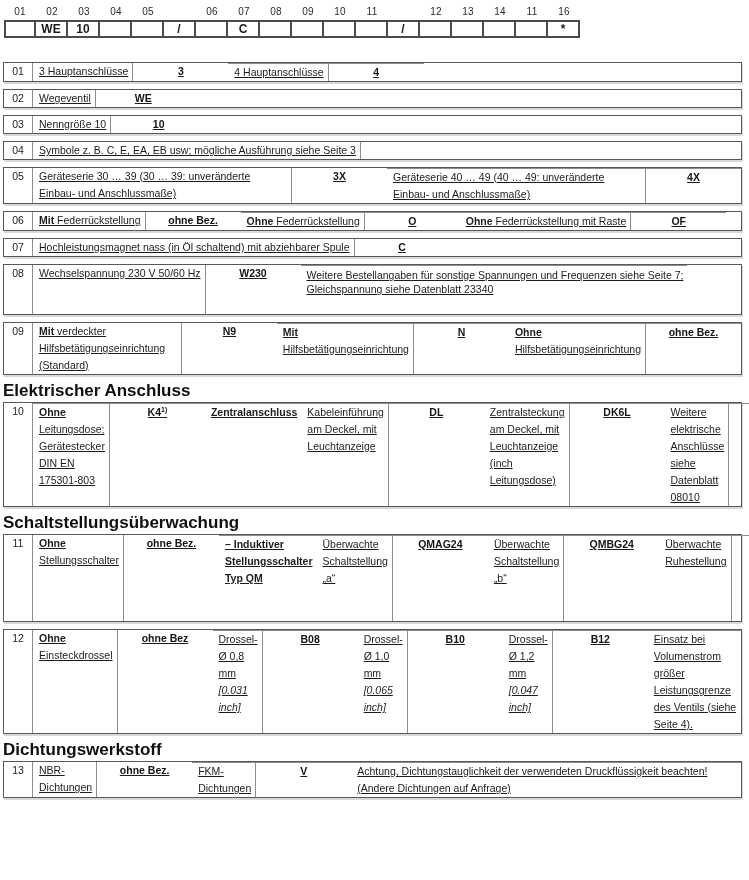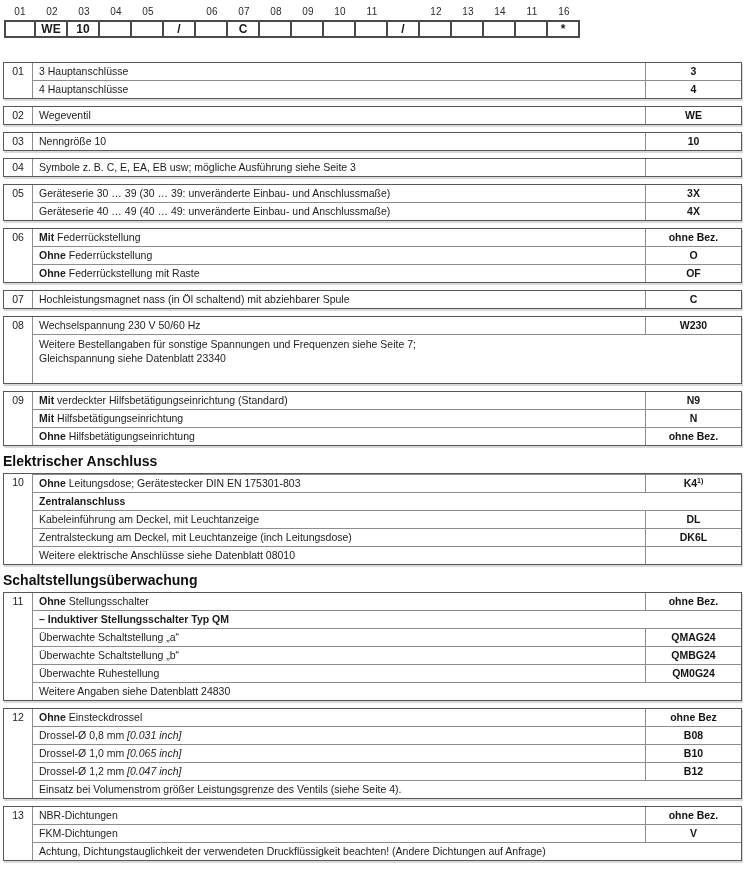--- a/index.html
+++ b/index.html
@@ -11,28 +11,28 @@
   .strip{display:flex;margin-left:1px;margin-bottom:24px;}
   .scell{width:32px;flex:0 0 32px;}
   .slab{height:13px;margin-bottom:2px;font-size:10px;line-height:13px;
         text-align:center;color:#2a2a2a;letter-spacing:.2px;}
   .sbox{height:18px;box-sizing:border-box;border:2px solid #4a4a4a;border-left:none;
         display:flex;align-items:center;justify-content:center;
         font-weight:bold;font-size:12px;color:#1a1a1a;background:#fff;}
   .scell:first-child .sbox{border-left:2px solid #4a4a4a;}
 
   
-  .sec-heading{font-weight:bold;font-size:14px;line-height:13px;margin:9px 0 5px 0;color:#101010;}
+  .sec-heading{font-weight:bold;font-size:17px;line-height:13px;margin:9px 0 5px 0;color:#101010;}
 
   
   .block{display:flex;width:739px;box-sizing:border-box;border:1.5px solid #585858;
          margin-bottom:7px;background:#fff;box-shadow:1px 2px 0 rgba(145,145,145,.35);}
   .num{flex:0 0 29px;box-sizing:border-box;border-right:1px solid #8d8d8d;
        font-size:10.5px;line-height:17px;text-align:center;color:#222;}
-  .rows{flex:1;display:flex;flex-direction:column;min-width:0;}
+  .rows{flex:1;display:flex;flex-direction:row;min-width:0;text-decoration:underline;}
   .row{display:flex;min-height:17px;}
   .row.sep{border-top:1px solid #8d8d8d;}
   .txt{flex:1;font-size:10.5px;line-height:17px;padding-left:6px;padding-right:4px;
        white-space:pre-line;color:#1c1c1c;}
   .code{flex:0 0 96px;box-sizing:border-box;border-left:1px solid #8d8d8d;
         text-align:center;font-weight:bold;font-size:10.5px;line-height:17px;color:#141414;}
   .row.tall{min-height:30px;}
   .row.tall .txt{line-height:14px;padding-top:2px;padding-bottom:18px;}
   .b{font-weight:bold;}
   .i{font-style:italic;}
@@ -296,20 +296,21 @@
           </div>
           <div class="row sep">
             <div class="txt"><span>Drossel-Ø 1,2 mm </span><span class="i">[0.047 inch]</span></div>
             <div class="code">B12</div>
           </div>
           <div class="row sep">
             <div class="txt"><span>Einsatz bei Volumenstrom größer Leistungsgrenze des Ventils (siehe Seite 4).</span></div>
           </div>
         </div>
       </div>
+      <div class="sec-heading">Dichtungswerkstoff</div>
       <div class="block">
         <div class="num">13</div>
         <div class="rows">
           <div class="row">
             <div class="txt"><span>NBR-Dichtungen</span></div>
             <div class="code">ohne Bez.</div>
           </div>
           <div class="row sep">
             <div class="txt"><span>FKM-Dichtungen</span></div>
             <div class="code">V</div>

